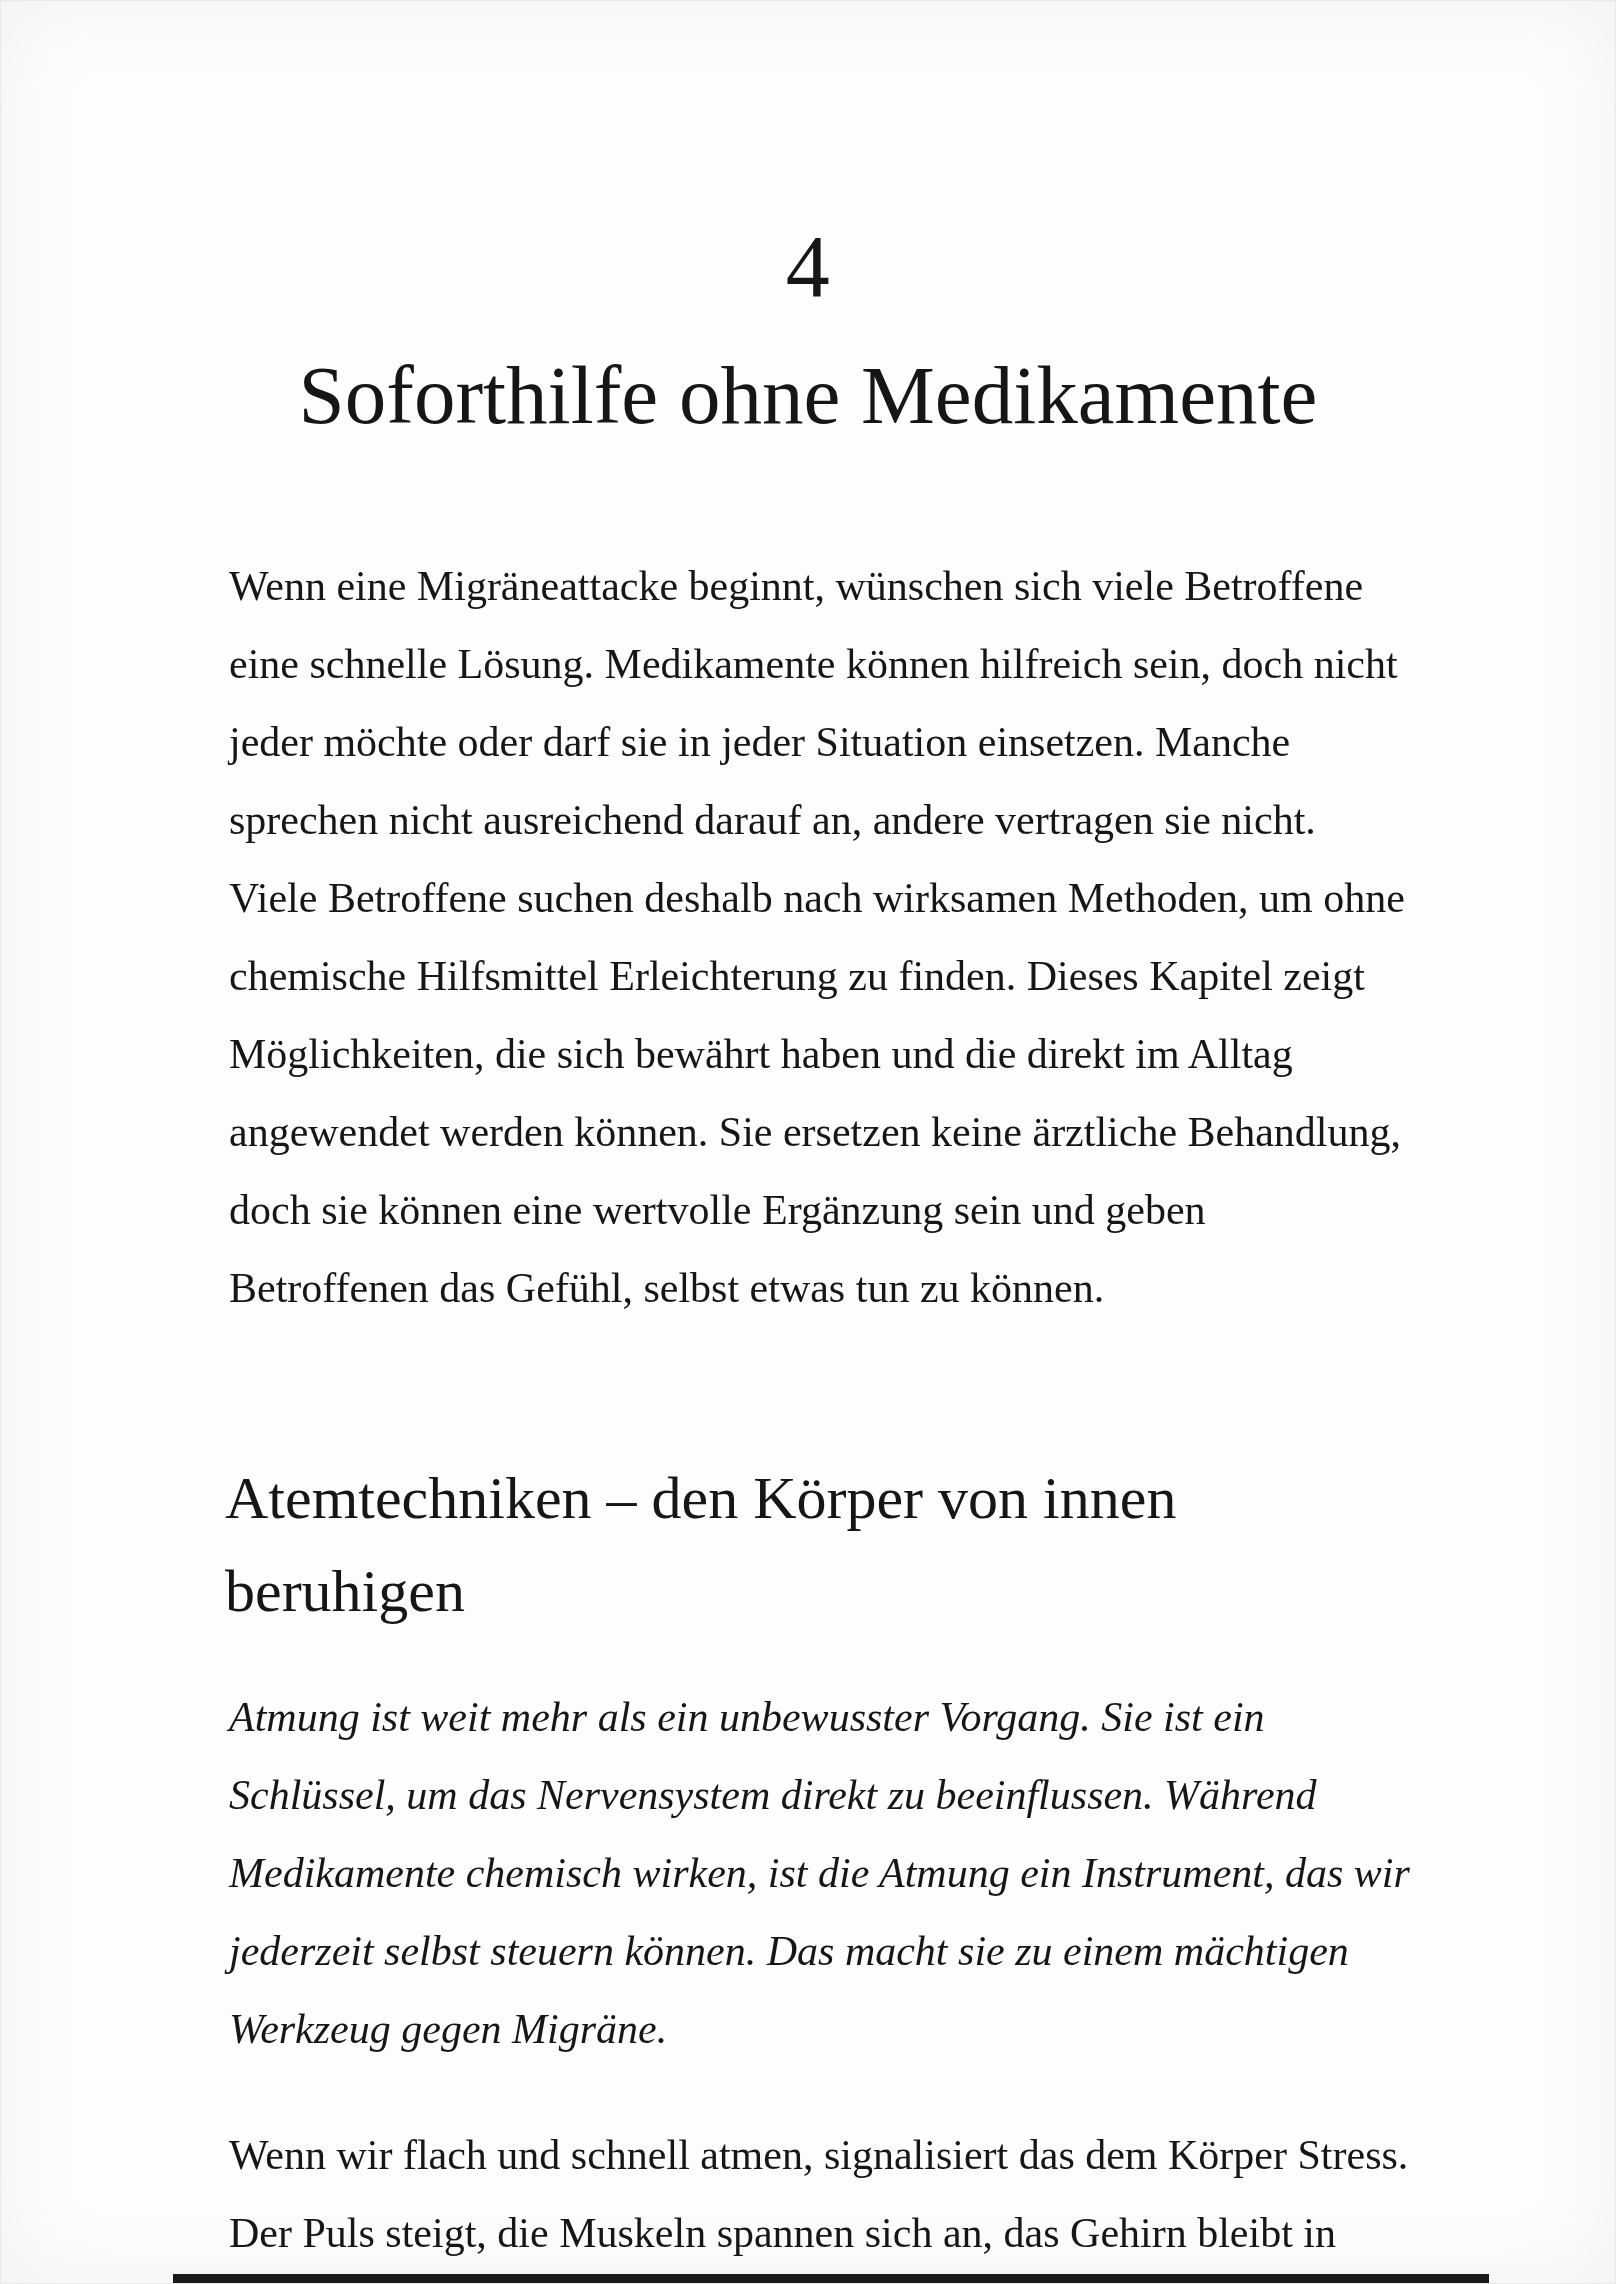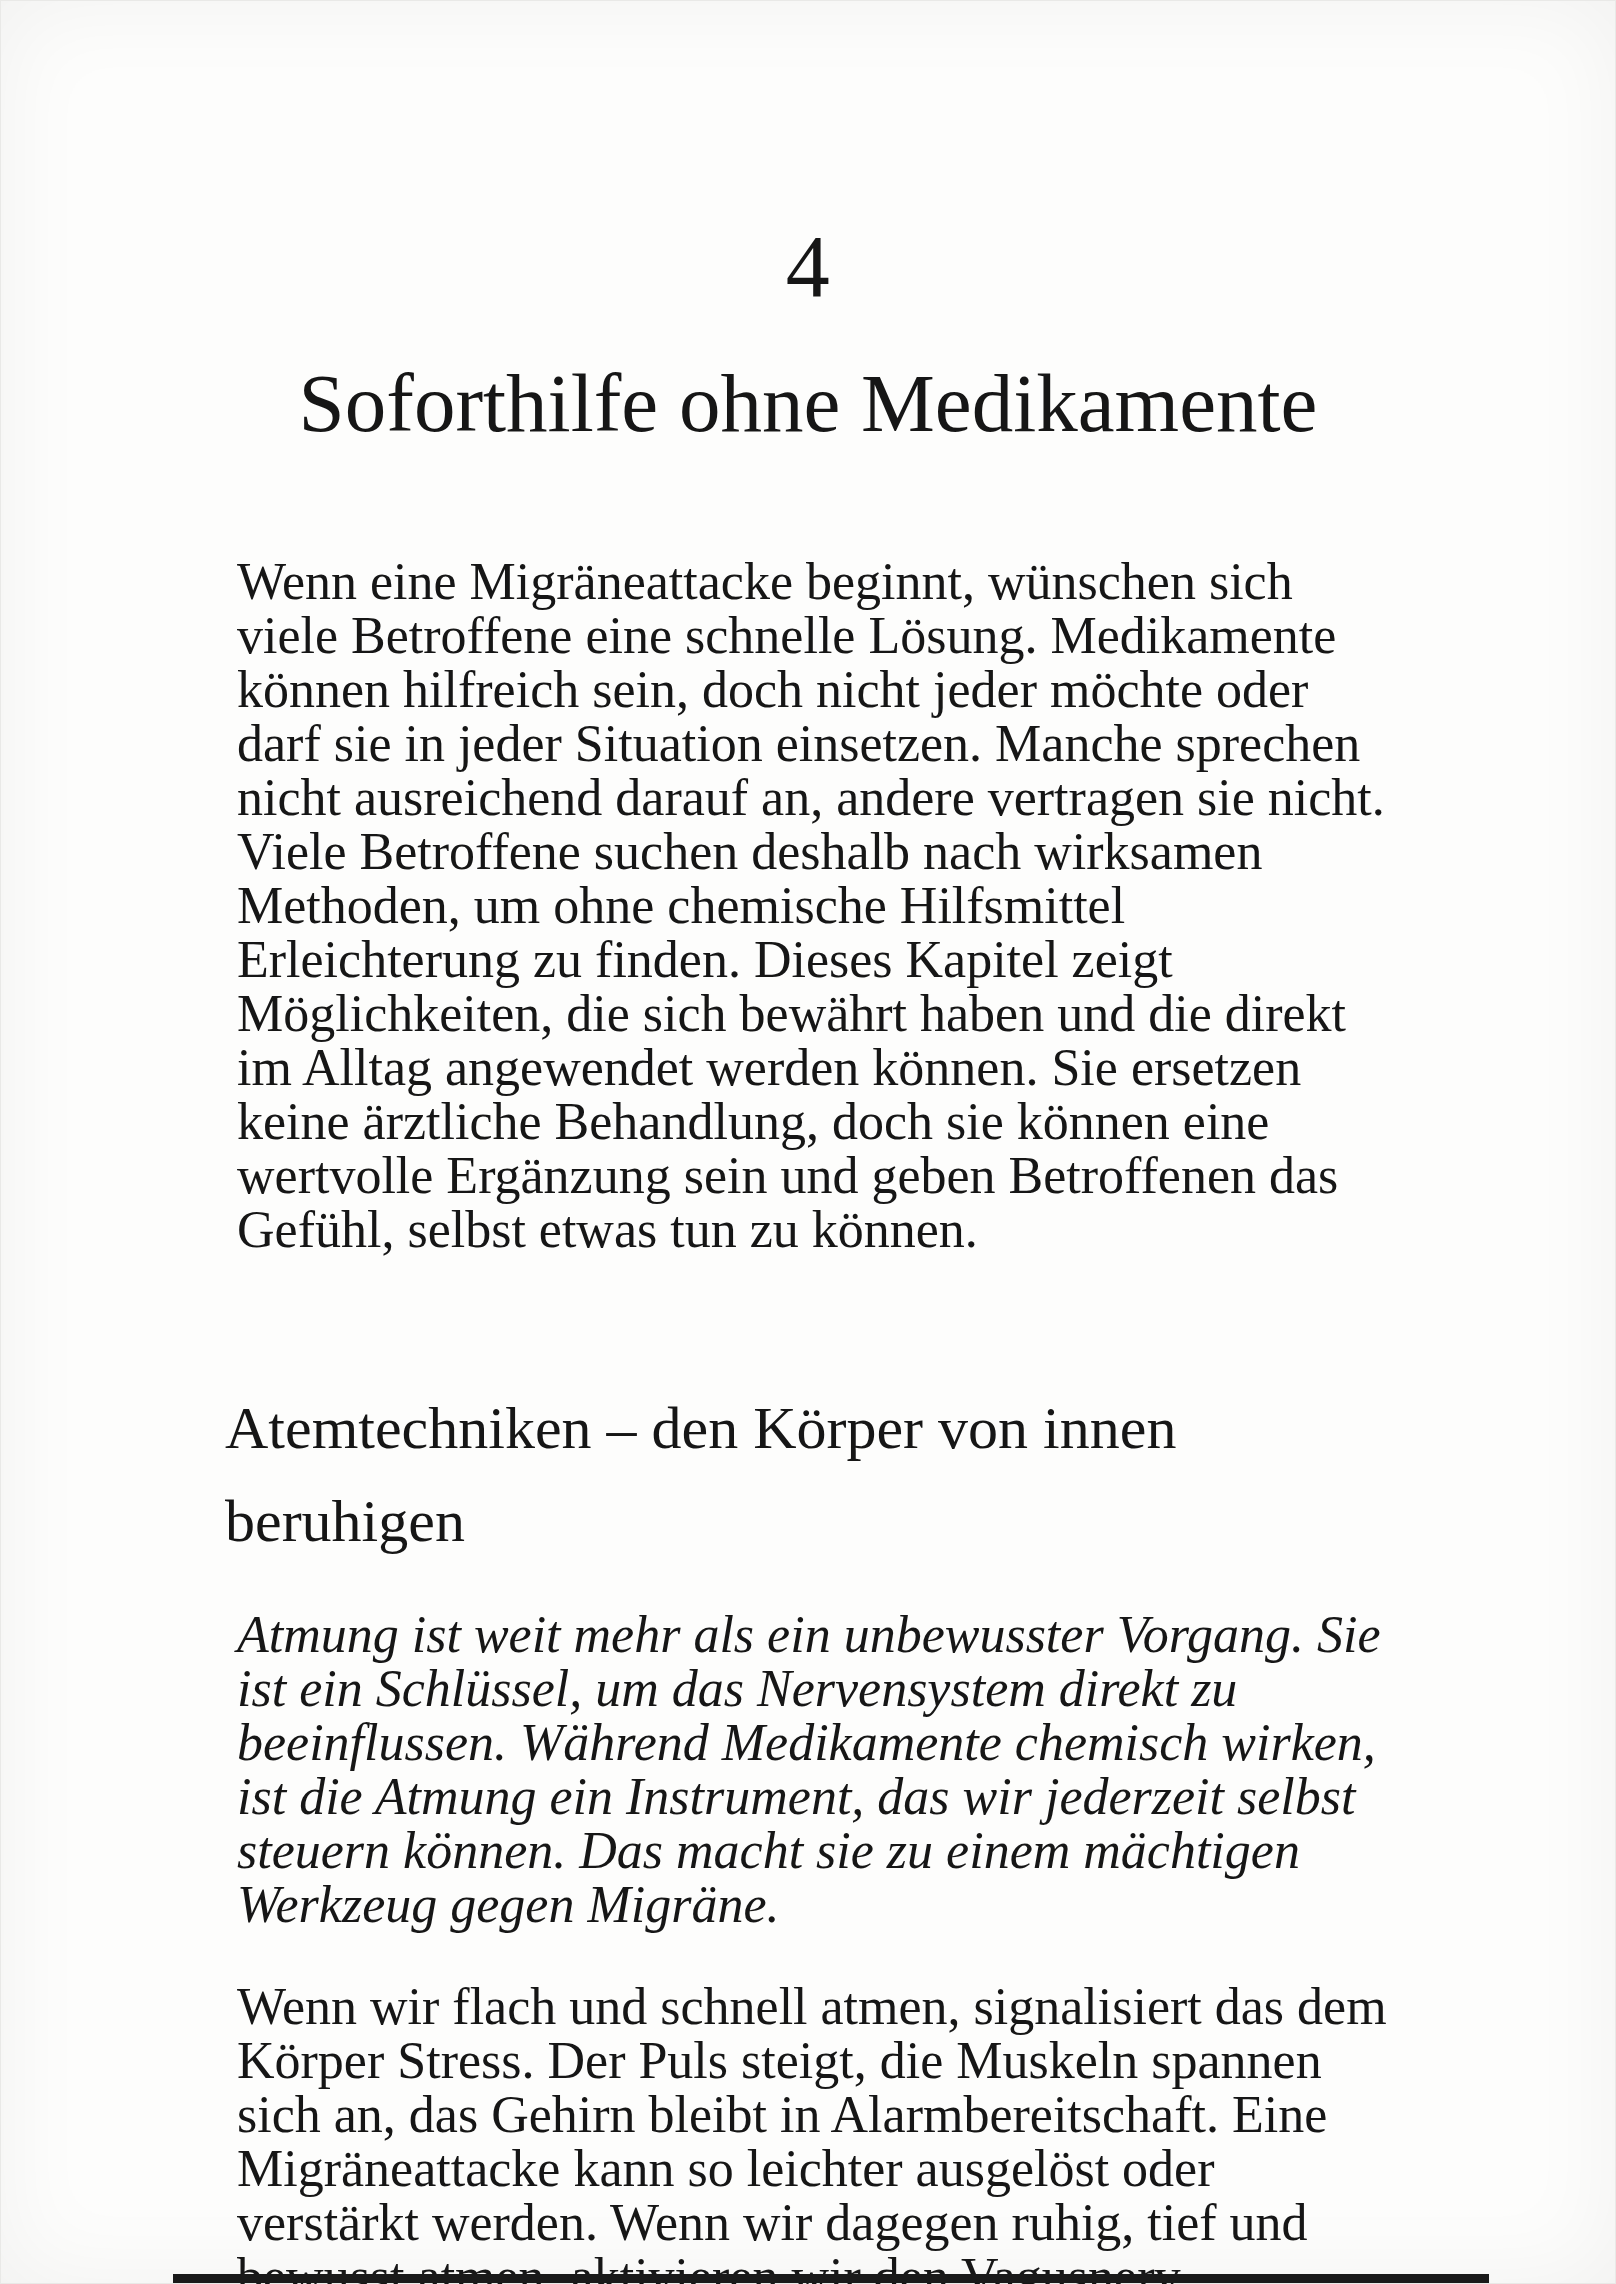--- a/index.html
+++ b/index.html
@@ -26,35 +26,35 @@
   .chapter-number {
     margin: 0;
     padding-top: 215px;
     text-align: center;
     font-size: 88px;
     line-height: 1.15;
     font-weight: normal;
     letter-spacing: 0.7px;
   }
   .chapter-title {
-    margin: 37px 0 0 0;
+    margin: 29px 0 0 0;
     text-align: center;
     font-size: 83px;
     line-height: 1.2;
     font-weight: normal;
     letter-spacing: 0px;
   }
   .text-column {
     width: 1192px;
     margin-left: 224px;
   }
   .para {
-    margin: 12px;
-    font-size: 52px;
-    line-height: 54px;
+    margin: 4px;
+    font-size: 42px;
+    line-height: 78px;
     text-align: left;
   }
   .para-intro {
     margin-top: 101px;
   }
   .section-heading {
     margin: 125px 0 0 0;
     font-size: 60px;
     line-height: 93px;
     font-weight: normal;

